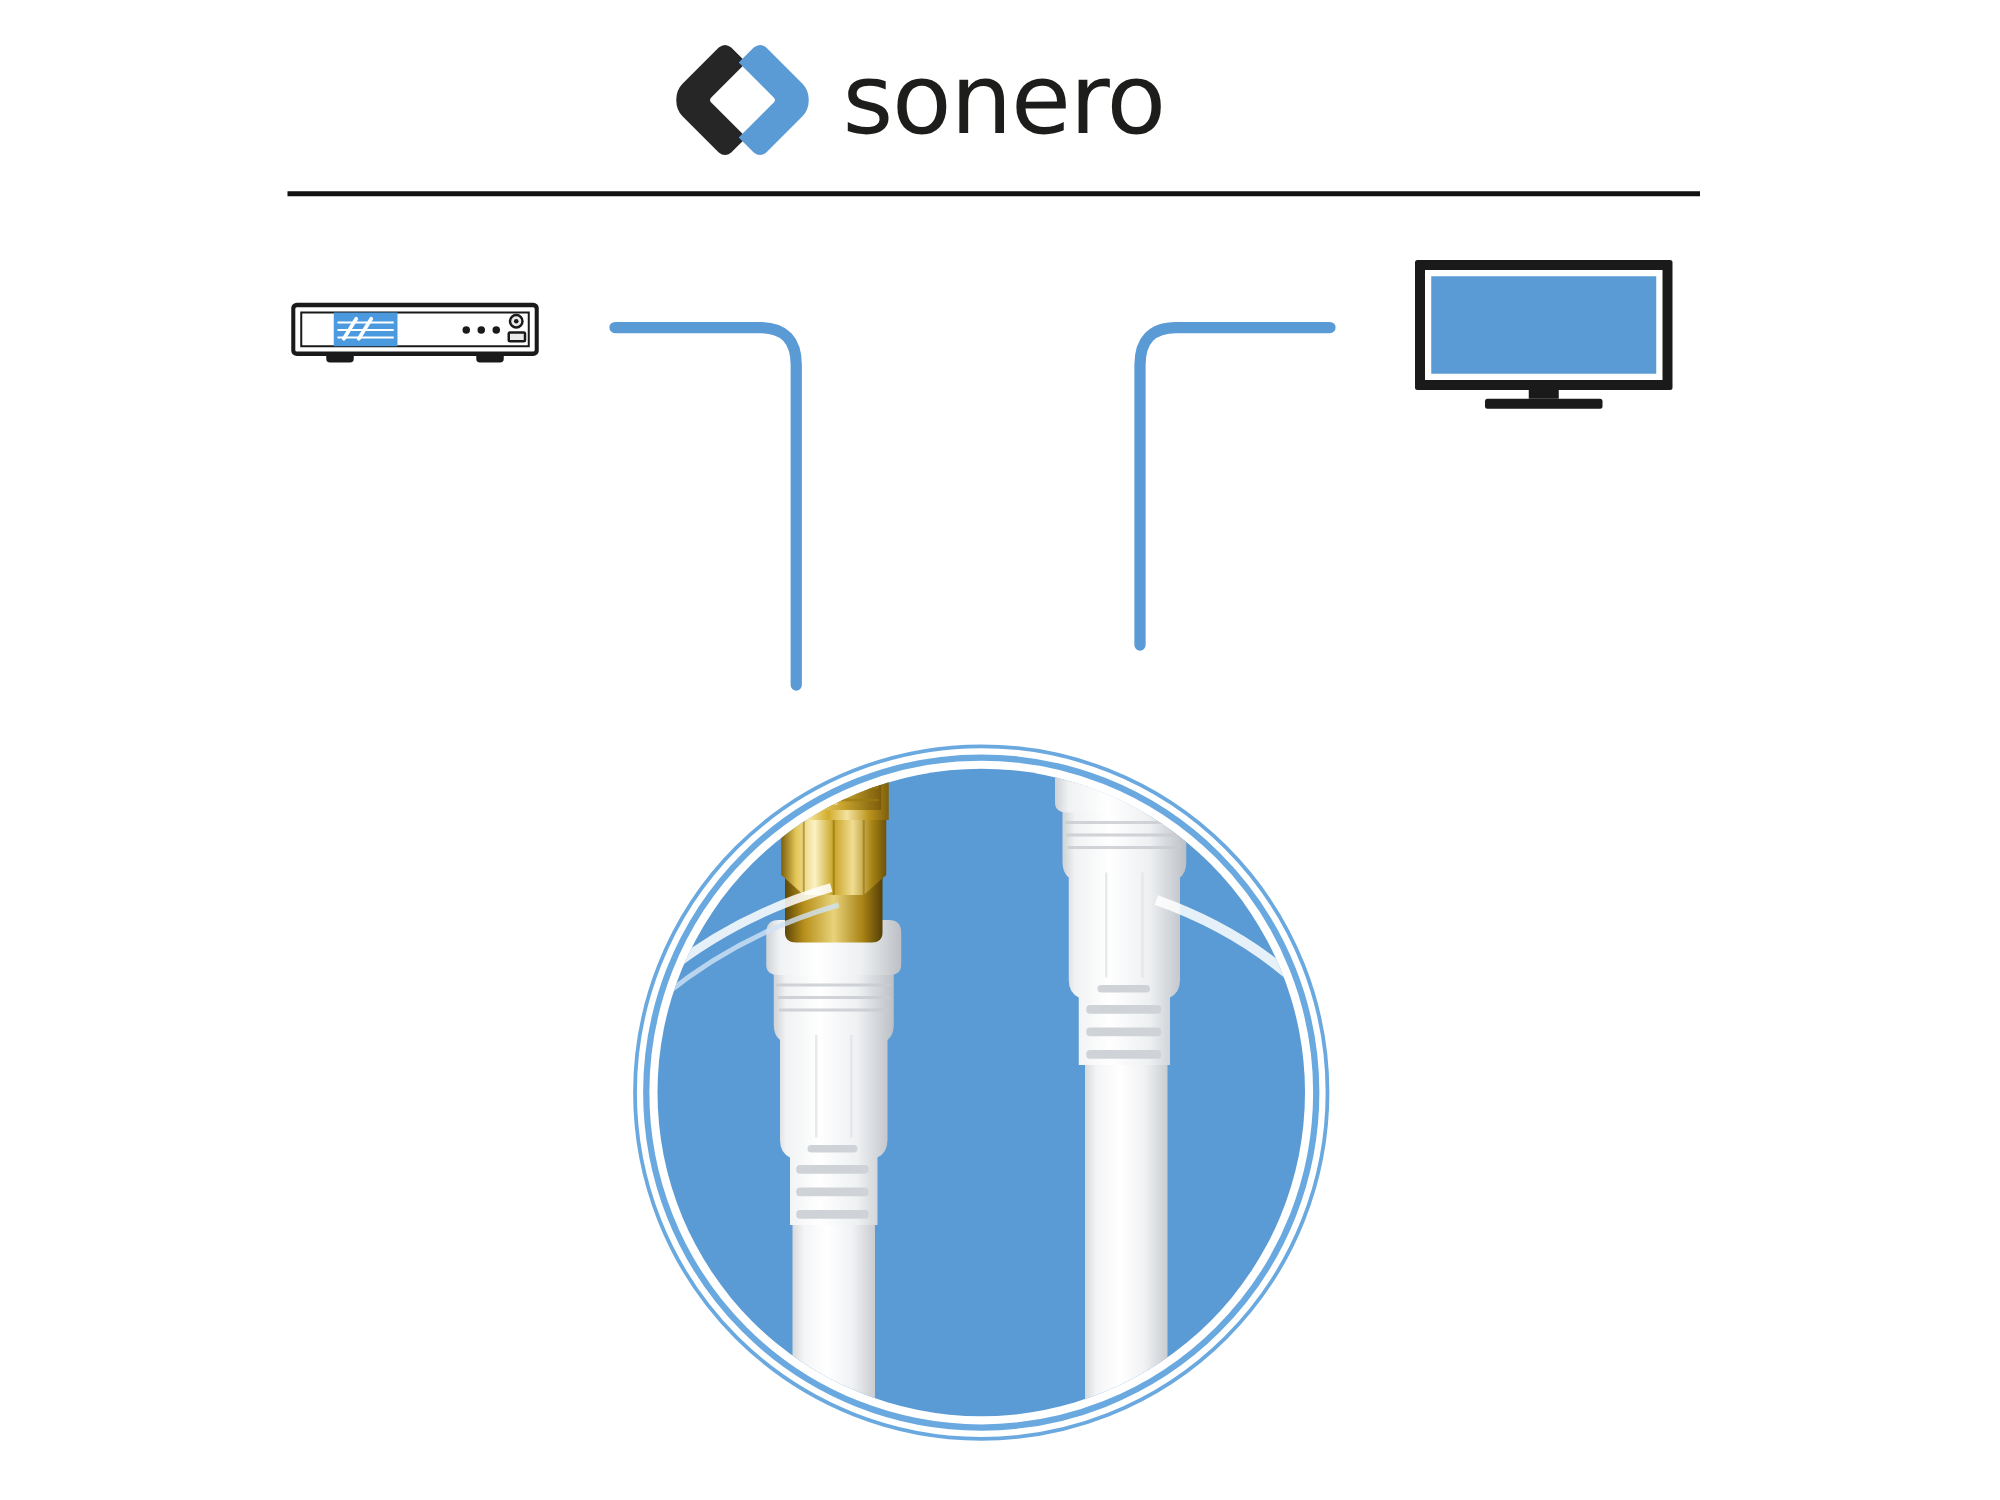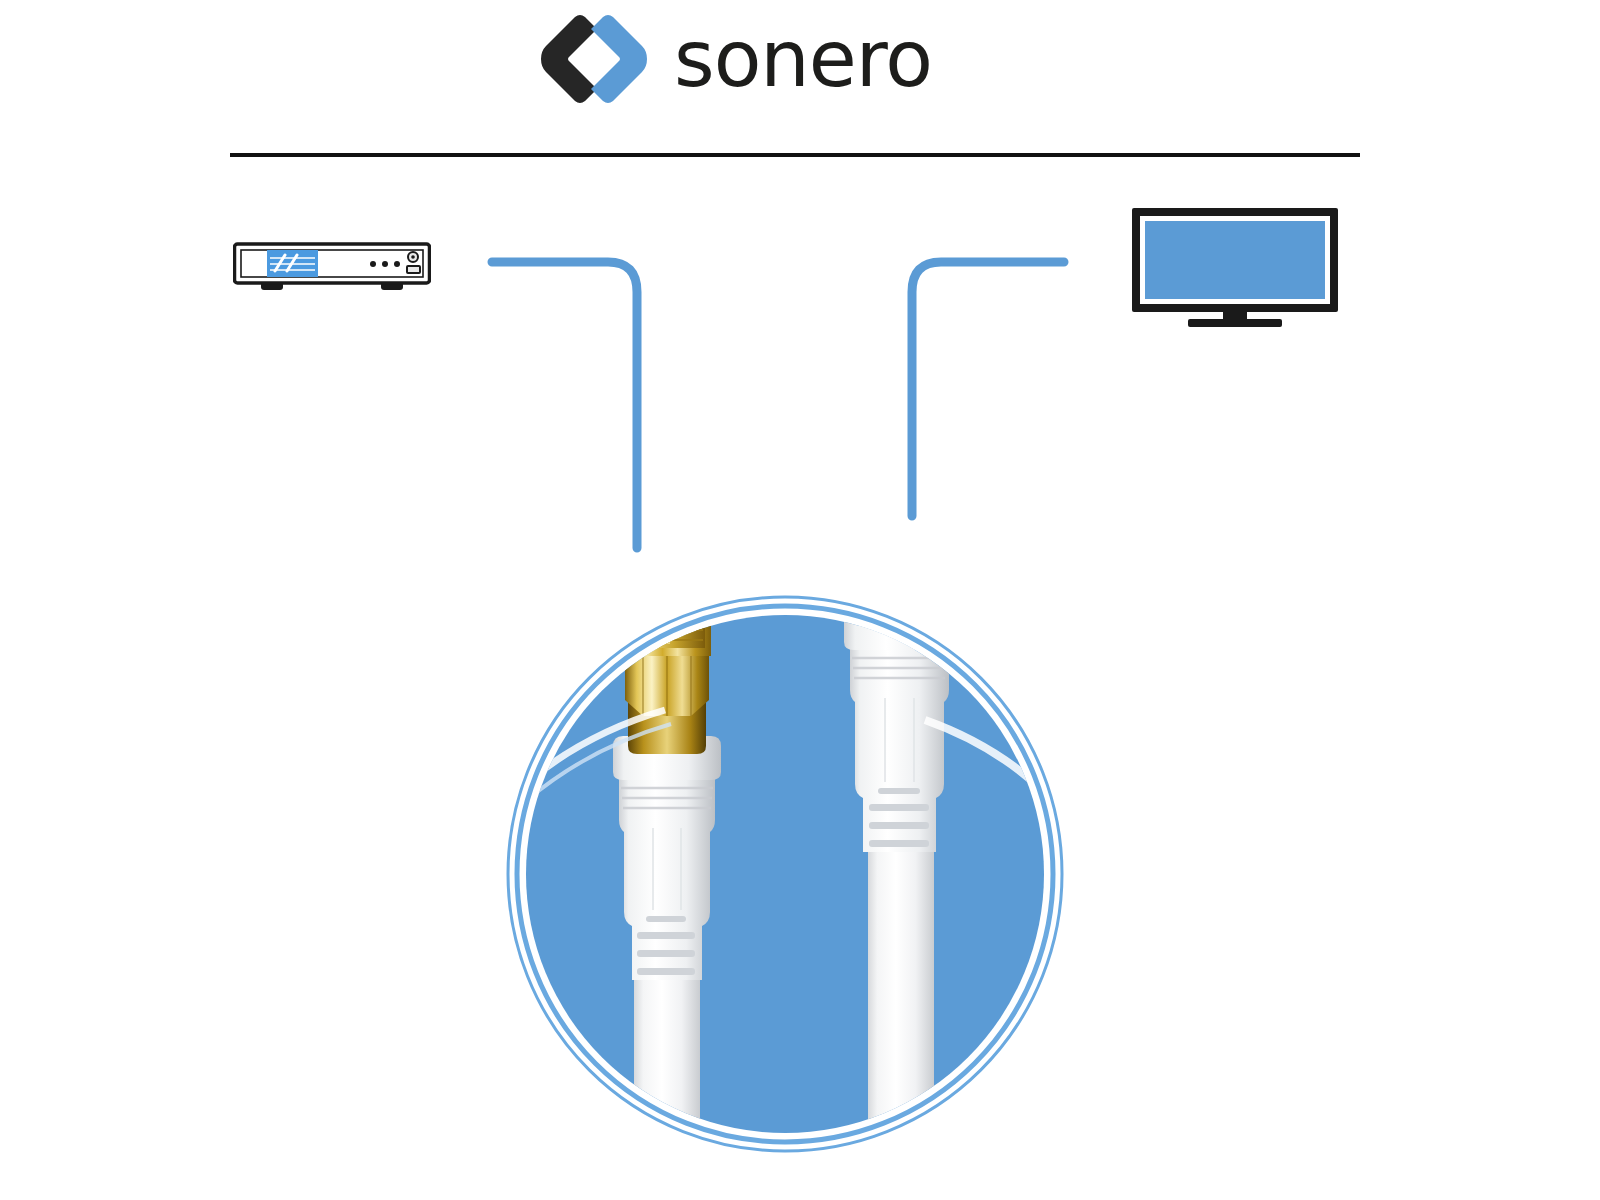--- a/index.html
+++ b/index.html
@@ -15,21 +15,21 @@
     width: 1600px;
     height: 1200px;
     background: #ffffff;
     overflow: hidden;
   }
 
   
   .brand {
     position: absolute;
     left: 540px;
-    top: 9px;
+    top: 30px;
     width: 520px;
     height: 100px;
     display: flex;
     align-items: center;
     gap: 26px;
   }
   .brand-mark {
     width: 108px;
     height: 92px;
     flex: 0 0 auto;

